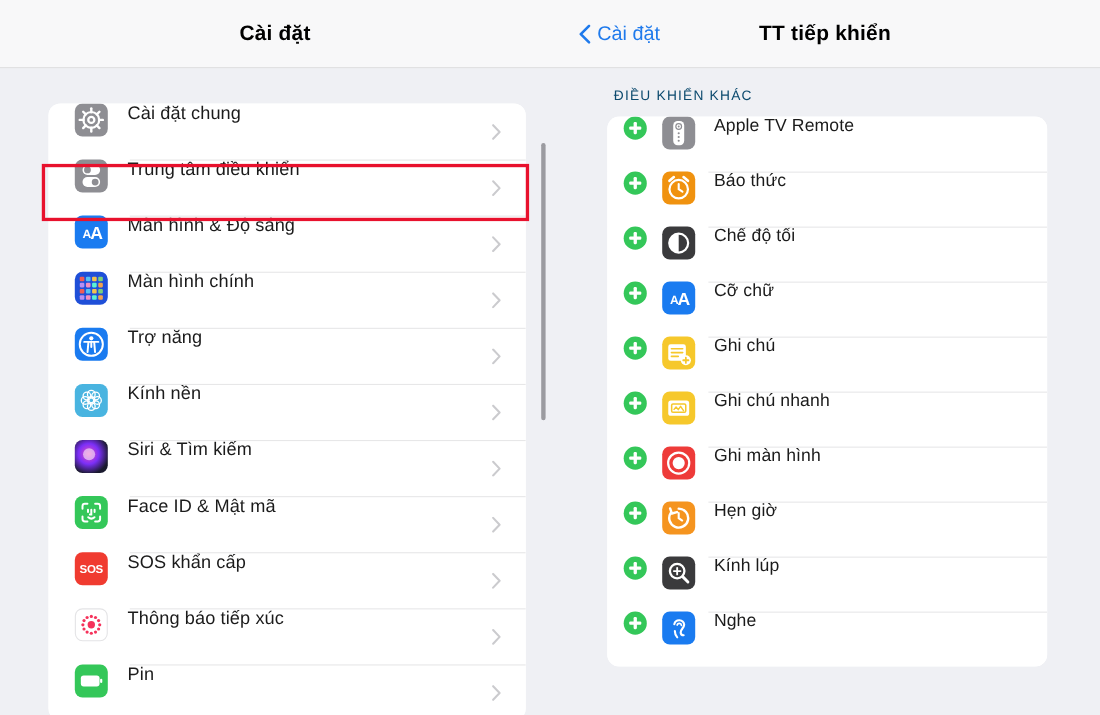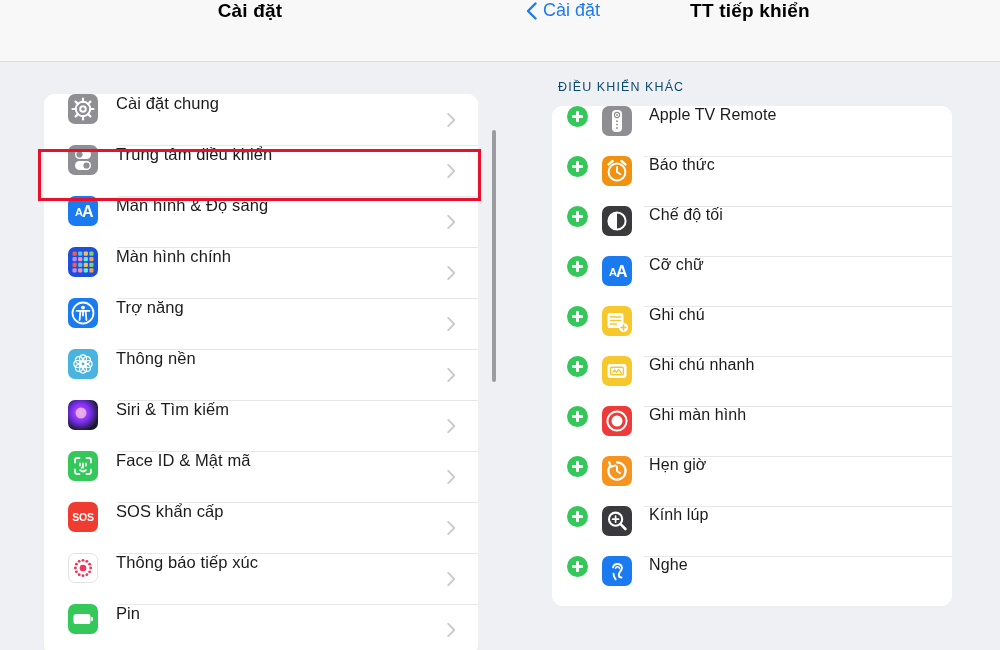--- a/index.html
+++ b/index.html
@@ -14,21 +14,21 @@
   
   .panel { position: relative; height: 650px; overflow: hidden; }
   .panel-left  { width: 500px; background: #eff0f4; }
   .panel-right { width: 500px; background: #eff0f4; }
 
   .navbar {
     position: relative;
     height: 62px;
     background: #f8f8f9;
     border-bottom: 1px solid #dededf;
-    display: flex; align-items: flex-start; justify-content: center;
+    display: flex; align-items: center; justify-content: center;
   }
   .nav-title {
     font-size: 19px; font-weight: bold; color: #000; letter-spacing: .2px;
   }
   .panel-right .navbar { justify-content: flex-start; }
   .panel-right .nav-title { position: absolute; left: 0; right: 0; text-align: center; }
   .back-btn {
     position: relative; z-index: 2;
     display: flex; align-items: center; gap: 6px;
     margin-left: 26px; color: #1f7aec; font-size: 18px; cursor: pointer;
@@ -237,21 +237,21 @@
               <ellipse cx="20.6" cy="15" rx="3.5" ry="3.5" fill="none" stroke="#ffffff" stroke-width="1.2"></ellipse>
               <ellipse cx="18.959797974644665" cy="18.959797974644665" rx="3.5" ry="3.5" fill="none" stroke="#ffffff" stroke-width="1.2"></ellipse>
               <ellipse cx="15" cy="20.6" rx="3.5" ry="3.5" fill="none" stroke="#ffffff" stroke-width="1.2"></ellipse>
               <ellipse cx="11.040202025355335" cy="18.959797974644665" rx="3.5" ry="3.5" fill="none" stroke="#ffffff" stroke-width="1.2"></ellipse>
               <ellipse cx="9.4" cy="15" rx="3.5" ry="3.5" fill="none" stroke="#ffffff" stroke-width="1.2"></ellipse>
               <ellipse cx="11.040202025355333" cy="11.040202025355335" rx="3.5" ry="3.5" fill="none" stroke="#ffffff" stroke-width="1.2"></ellipse>
               <ellipse cx="14.999999999999998" cy="9.4" rx="3.5" ry="3.5" fill="none" stroke="#ffffff" stroke-width="1.2"></ellipse>
               <ellipse cx="18.959797974644665" cy="11.040202025355333" rx="3.5" ry="3.5" fill="none" stroke="#ffffff" stroke-width="1.2"></ellipse>
             </svg>
           </div>
-          <span class="row-label">Thông nền</span>
+          <span class="row-label">Kính nền</span>
           <svg viewBox="0 0 9 15" class="chevron">
             <path d="M1.3 1.3 L7.2 7.5 L1.3 13.7" fill="none" stroke="#c2c2c6" stroke-width="1.9" stroke-linecap="round" stroke-linejoin="round"></path>
           </svg>
         </div>
         <div class="row">
           <div class="app-icon ic-siri">
             <svg viewBox="0 0 30 30" width="30" height="30">
               <circle cx="13" cy="13" r="5.5" fill="#ffffff" opacity=".55"></circle>
             </svg>
           </div>

